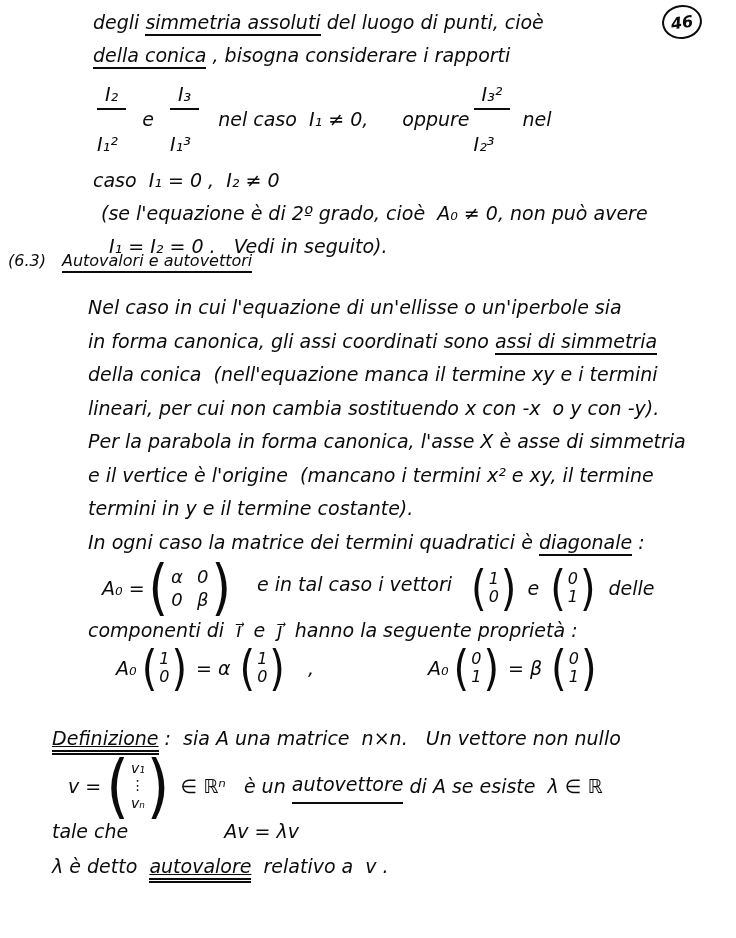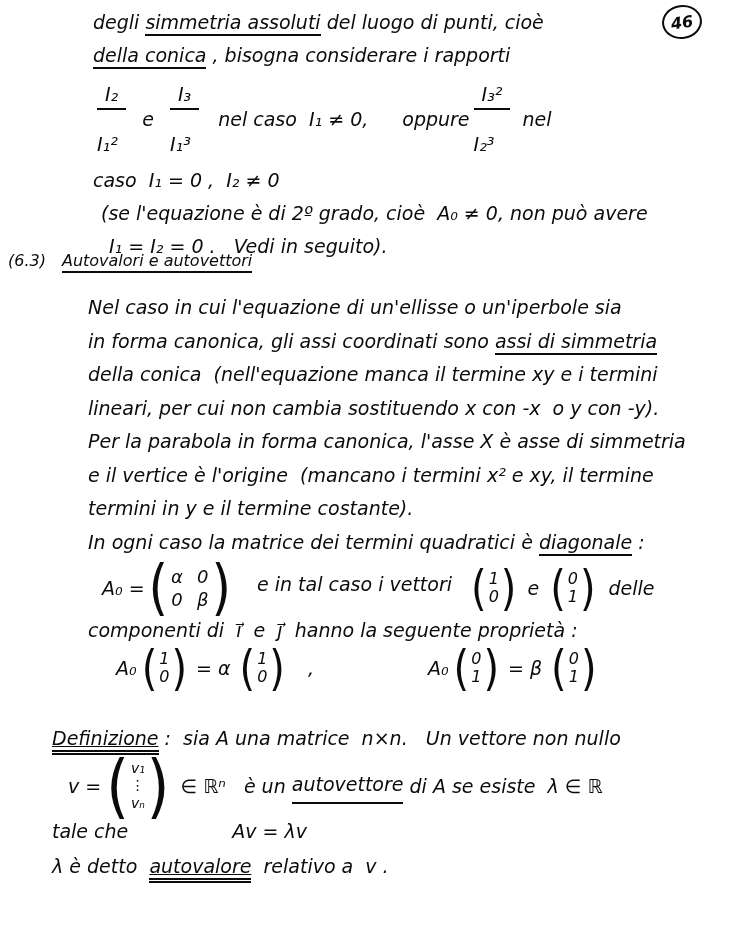--- a/index.html
+++ b/index.html
@@ -52,21 +52,21 @@
 
   .comp-line{position:absolute;left:88px;top:614px;width:640px;}
 
   .formulas{position:absolute;left:116px;top:648px;display:flex;align-items:center;}
   .formulas .grp{display:flex;align-items:center;}
   .formulas .sep{margin:0 24px 0 18px;}
   .formulas .grp2{margin-left:90px;}
 
   .definition{position:absolute;left:52px;top:722px;width:670px;}
   .def-line2{display:flex;align-items:center;margin-top:2px;}
-  .def-line3{display:flex;align-items:center;line-height:33px;gap:8px;}
+  .def-line3{display:flex;align-items:center;line-height:33px;}
   .def-line3 .eq{margin-left:96px;}
   .def-line4{line-height:36px;}
 </style>
 </head>
 <body>
 
 <div class="sheet">
 
   <div class="badge">
     <span>46</span>

